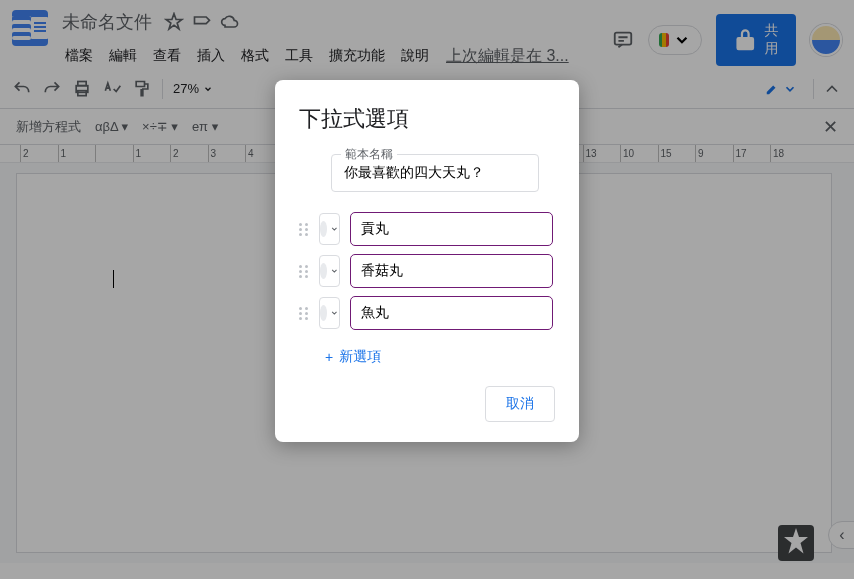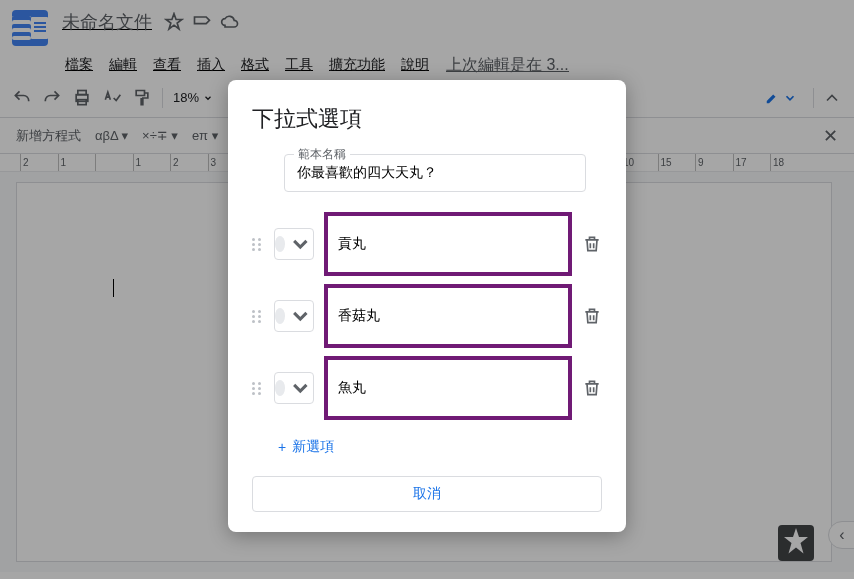--- a/index.html
+++ b/index.html
@@ -1,28 +1,28 @@
 <!DOCTYPE html>
 <html><head>
 <meta charset="utf-8">
 <style>
 * { box-sizing: border-box; margin: 0; padding: 0; }
 body { font-family: Arial, "Microsoft JhengHei", sans-serif; background: #fff; width: 854px; height: 579px; overflow: hidden; position: relative; }
 
-.header { display: flex; align-items: flex-start; padding: 8px 12px 0; text-decoration: underline; }
+.header { display: flex; align-items: flex-start; padding: 8px 12px 0; }
 .docs-icon { width: 36px; height: 36px; background: #4285f4; border-radius: 4px; display: flex; align-items: center; justify-content: center; margin-right: 10px; flex-shrink: 0; margin-top: 2px; }
 .docs-icon::before { content: ""; width: 20px; height: 24px; background: #fff; border-radius: 2px; box-shadow: inset 0 4px 0 #4285f4, inset 0 8px 0 #fff, inset 0 12px 0 #4285f4, inset 0 16px 0 #fff, inset 0 20px 0 #4285f4; position: relative; }
 .docs-icon span { width: 18px; height: 22px; background: #fff; border-radius: 1px; position: relative; }
 .docs-icon span::before { content:""; position:absolute; left:3px; top:5px; width:12px; height:2px; background:#4285f4; box-shadow: 0 4px 0 #4285f4, 0 8px 0 #4285f4; }
 
 .title-area { flex: 1; }
 .title-row { display: flex; align-items: center; gap: 8px; }
 .doc-title { font-size: 18px; color: #5f6368; padding: 2px 4px; }
 .icon-btn { width: 20px; height: 20px; display: flex; align-items: center; justify-content: center; color: #5f6368; cursor: pointer; }
-.menu-row { display: flex; gap: 2px; margin-top: 16px; font-size: 14px; color: #202124; align-items: center; }
+.menu-row { display: flex; gap: 2px; margin-top: 7px; font-size: 14px; color: #202124; align-items: center; }
 .menu-item { padding: 4px 7px; cursor: pointer; border-radius: 3px; }
 .last-edit { color: #5f6368; text-decoration: underline; margin-left: 8px; font-size: 16px; }
 
 .header-right { display: flex; align-items: center; gap: 14px; margin-top: 6px; }
 .comment-icon { width: 22px; height: 22px; color: #5f6368; }
 .meet-btn { display: flex; align-items: center; gap: 4px; background: #fff; border: 1px solid #dadce0; border-radius: 18px; padding: 5px 10px; }
 .meet-cam { width: 18px; height: 14px; background: linear-gradient(90deg,#34a853 0 33%,#fbbc04 33% 66%,#ea4335 66%); border-radius: 3px; position: relative; }
 .share-btn { background: #1a73e8; color: #fff; border-radius: 4px; padding: 8px 16px; font-size: 14px; display: flex; align-items: center; gap: 6px; cursor: pointer; }
 .avatar { width: 32px; height: 32px; border-radius: 50%; background: linear-gradient(#fce8b2 50%, #4285f4 50%); border: 2px solid #fff; box-shadow: 0 0 0 1px #dadce0; }
 
@@ -38,36 +38,36 @@
 
 .ruler { height: 18px; background: #fff; border-bottom: 1px solid #e8eaed; font-size: 10px; color: #5f6368; position: relative; overflow: hidden; padding-left: 20px; }
 .ruler-inner { display: flex; }
 .ruler-tick { width: 37.5px; flex-shrink: 0; text-align: left; border-left: 1px solid #c0c0c0; padding-left: 2px; line-height: 18px; }
 
 .canvas { background: #f8f9fa; height: 400px; padding: 10px 16px; position: relative; }
 .page { background: #fff; width: 816px; height: 380px; border: 1px solid #dadce0; position: relative; }
 .cursor { position: absolute; left: 96px; top: 96px; width: 1px; height: 18px; background: #000; }
 
 .overlay { position: absolute; inset: 0; background: rgba(0,0,0,0.35); display: flex; align-items: flex-start; justify-content: center; padding-top: 80px; }
-.dialog { background: #fff; width: 398px; border-radius: 8px; padding: 24px 0 20px; box-shadow: 0 4px 20px rgba(0,0,0,0.3); }
+.dialog { background: #fff; width: 304px; border-radius: 8px; padding: 24px 0 20px; box-shadow: 0 4px 20px rgba(0,0,0,0.3); }
 .dialog-title { font-size: 22px; color: #202124; padding: 0 24px 12px; }
 .field-wrap { position: relative; margin: 8px 40px 16px 56px; }
 .field-label { position: absolute; top: -8px; left: 10px; background: #fff; padding: 0 4px; font-size: 12px; color: #5f6368; }
 .text-input { width: 100%; border: 1px solid #dadce0; border-radius: 4px; padding: 10px 12px; font-size: 14px; }
 
 .option-row { display: flex; align-items: center; gap: 10px; padding: 4px 24px; }
 .drag-handle { width: 12px; color: #5f6368; display: grid; grid-template-columns: 4px 4px; gap: 2px; cursor: grab; }
 .drag-handle span { width: 3px; height: 3px; background: #bdc1c6; border-radius: 50%; }
 .color-chip { width: 40px; height: 32px; border: 1px solid #dadce0; border-radius: 4px; display: flex; align-items: center; justify-content: center; gap: 3px; cursor: pointer; }
 .chip-circle { width: 16px; height: 16px; border-radius: 50%; background: #e8eaed; }
-.option-input { flex: 1; border: 4px solid #701a75; border-radius: 0; padding: 20px 10px; font-size: 14px; }
+.option-input { flex: 1; border: 1px solid #701a75; border-radius: 5px; padding: 8px 10px; font-size: 14px; }
 .delete-btn { width: 20px; height: 20px; color: #5f6368; cursor: pointer; }
 
 .add-option { color: #1a73e8; font-size: 14px; padding: 14px 24px 10px 50px; display: flex; align-items: center; gap: 6px; cursor: pointer; }
-.dialog-actions { display: flex; justify-content: flex-end; gap: 10px; padding: 10px 24px 0; flex-direction: column; }
+.dialog-actions { display: flex; justify-content: flex-end; gap: 10px; padding: 10px 24px 0; }
 .btn { border: 1px solid #dadce0; background: #fff; padding: 8px 20px; border-radius: 4px; font-size: 14px; color: #1a73e8; cursor: pointer; }
 
 .side-collapse { position: absolute; right: -2px; bottom: 30px; width: 28px; height: 28px; background: #fff; border: 1px solid #dadce0; border-radius: 50% 0 0 50%; display: flex; align-items: center; justify-content: center; color: #5f6368; }
 .explore-btn { position: absolute; right: 40px; bottom: 18px; width: 36px; height: 36px; background: #424548; border-radius: 4px; display: flex; align-items: center; justify-content: center; color: #fff; }
 
 svg { width: 100%; height: 100%; }
 </style>
 </head>
 <body>
 
@@ -99,20 +99,39 @@
       <div class="menu-item">編輯</div>
       <div class="menu-item">查看</div>
       <div class="menu-item">插入</div>
       <div class="menu-item">格式</div>
       <div class="menu-item">工具</div>
       <div class="menu-item">擴充功能</div>
       <div class="menu-item">說明</div>
       <div class="last-edit">上次編輯是在 3...</div>
     </div>
   </div>
+  <div class="header-right">
+    <div class="comment-icon"><svg viewBox="0 0 24 24" fill="none" stroke="currentColor" stroke-width="2">
+          <rect x="3" y="4" width="18" height="13" rx="2"></rect>
+          <path d="M7 9h10M7 13h6M7 20l4-3"></path>
+        </svg></div>
+    <div class="meet-btn">
+      <div class="meet-cam"></div>
+      <svg width="10" height="10" viewBox="0 0 24 24" stroke="currentColor" stroke-width="3" fill="none">
+          <path d="M6 9l6 6 6-6"></path>
+        </svg>
+    </div>
+    <div class="share-btn">
+      <svg width="14" height="14" viewBox="0 0 24 24" fill="currentColor">
+          <path d="M12 2a4 4 0 00-4 4v3H6a2 2 0 00-2 2v8a2 2 0 002 2h12a2 2 0 002-2v-8a2 2 0 00-2-2h-2V6a4 4 0 00-4-4zm-2 4a2 2 0 114 0v3h-4V6z"></path>
+        </svg>
+      <span>共用</span>
+    </div>
+    <div class="avatar"></div>
+  </div>
 </div>
 
 <div class="toolbar">
   <div class="tool-icon">
       <svg viewBox="0 0 24 24" fill="none" stroke="currentColor" stroke-width="2">
         <path d="M9 14l-5-5 5-5M4 9h10a6 6 0 016 6v1"></path>
       </svg>
     </div>
   <div class="tool-icon">
       <svg viewBox="0 0 24 24" fill="none" stroke="currentColor" stroke-width="2">
@@ -131,21 +150,21 @@
         <path d="M4 14l3-9 3 9M5 11h4M14 12l3 3 5-7"></path>
       </svg>
     </div>
   <div class="tool-icon">
       <svg viewBox="0 0 24 24" fill="none" stroke="currentColor" stroke-width="2">
         <path d="M5 3h10v6H5zM15 6h4v6h-6v8h-2v-8"></path>
       </svg>
     </div>
   <div style="width:1px;height:20px;background:#dadce0"></div>
   <div class="zoom">
-    <span>18%</span>
+    <span>27%</span>
     <svg width="10" height="10" viewBox="0 0 24 24" stroke="currentColor" stroke-width="3" fill="none">
         <path d="M6 9l6 6 6-6"></path>
       </svg>
   </div>
   <div class="toolbar-right">
     <div class="pencil-btn">
       <svg width="18" height="18" viewBox="0 0 24 24" fill="currentColor">
           <path d="M3 17l11-11 4 4-11 11H3v-4z"></path>
         </svg>
       <svg width="10" height="10" viewBox="0 0 24 24" stroke="currentColor" stroke-width="3" fill="none">

